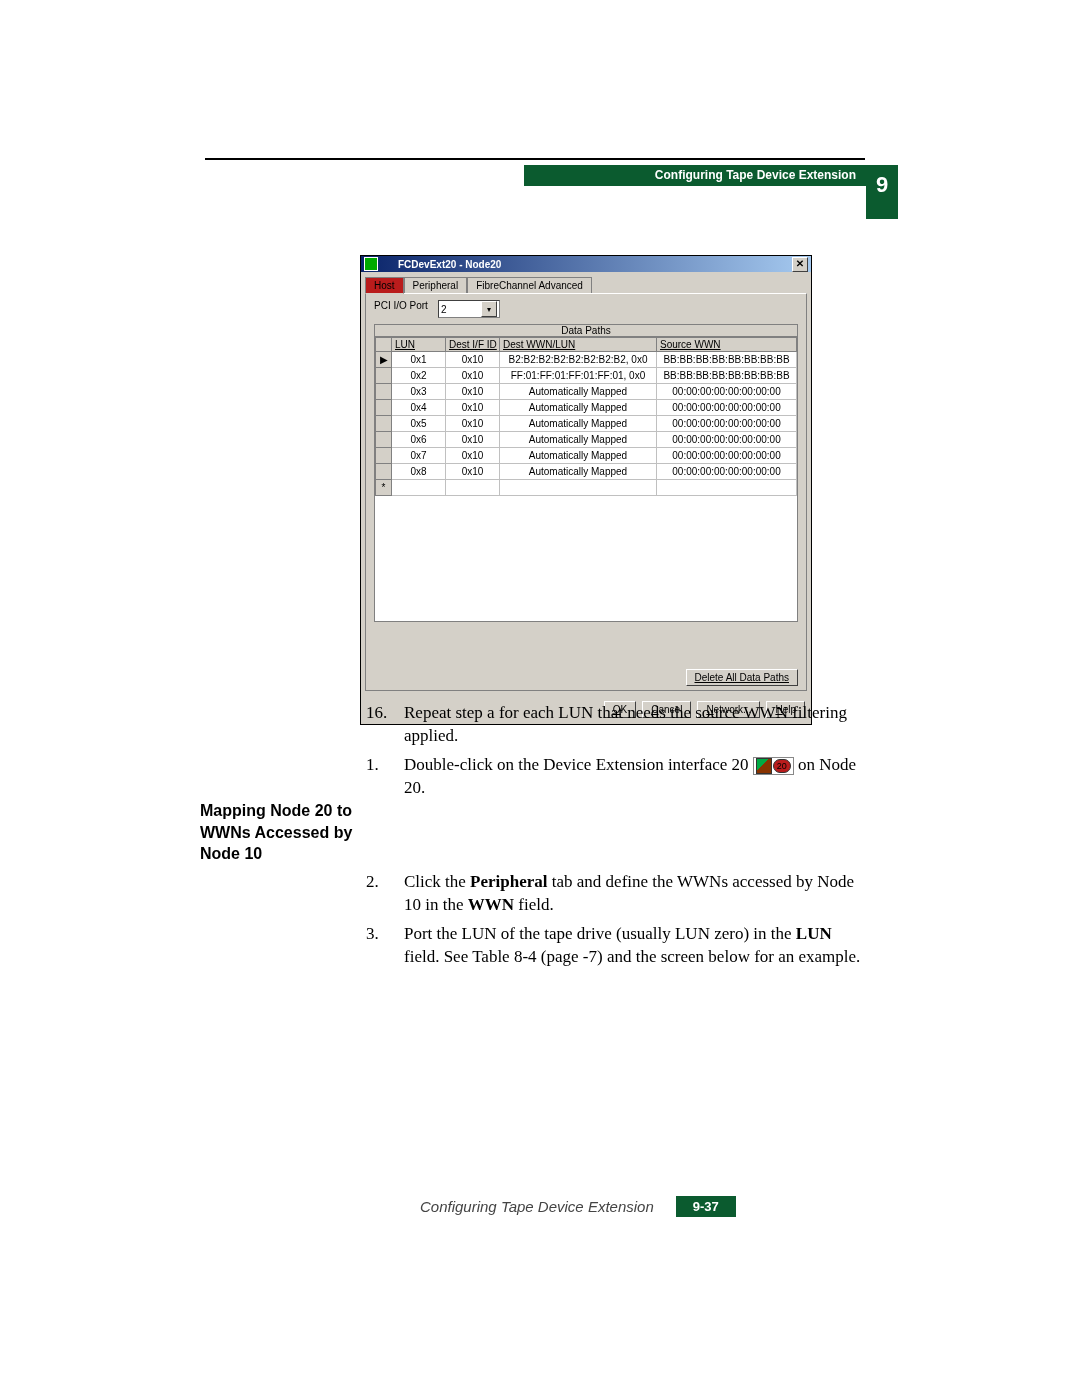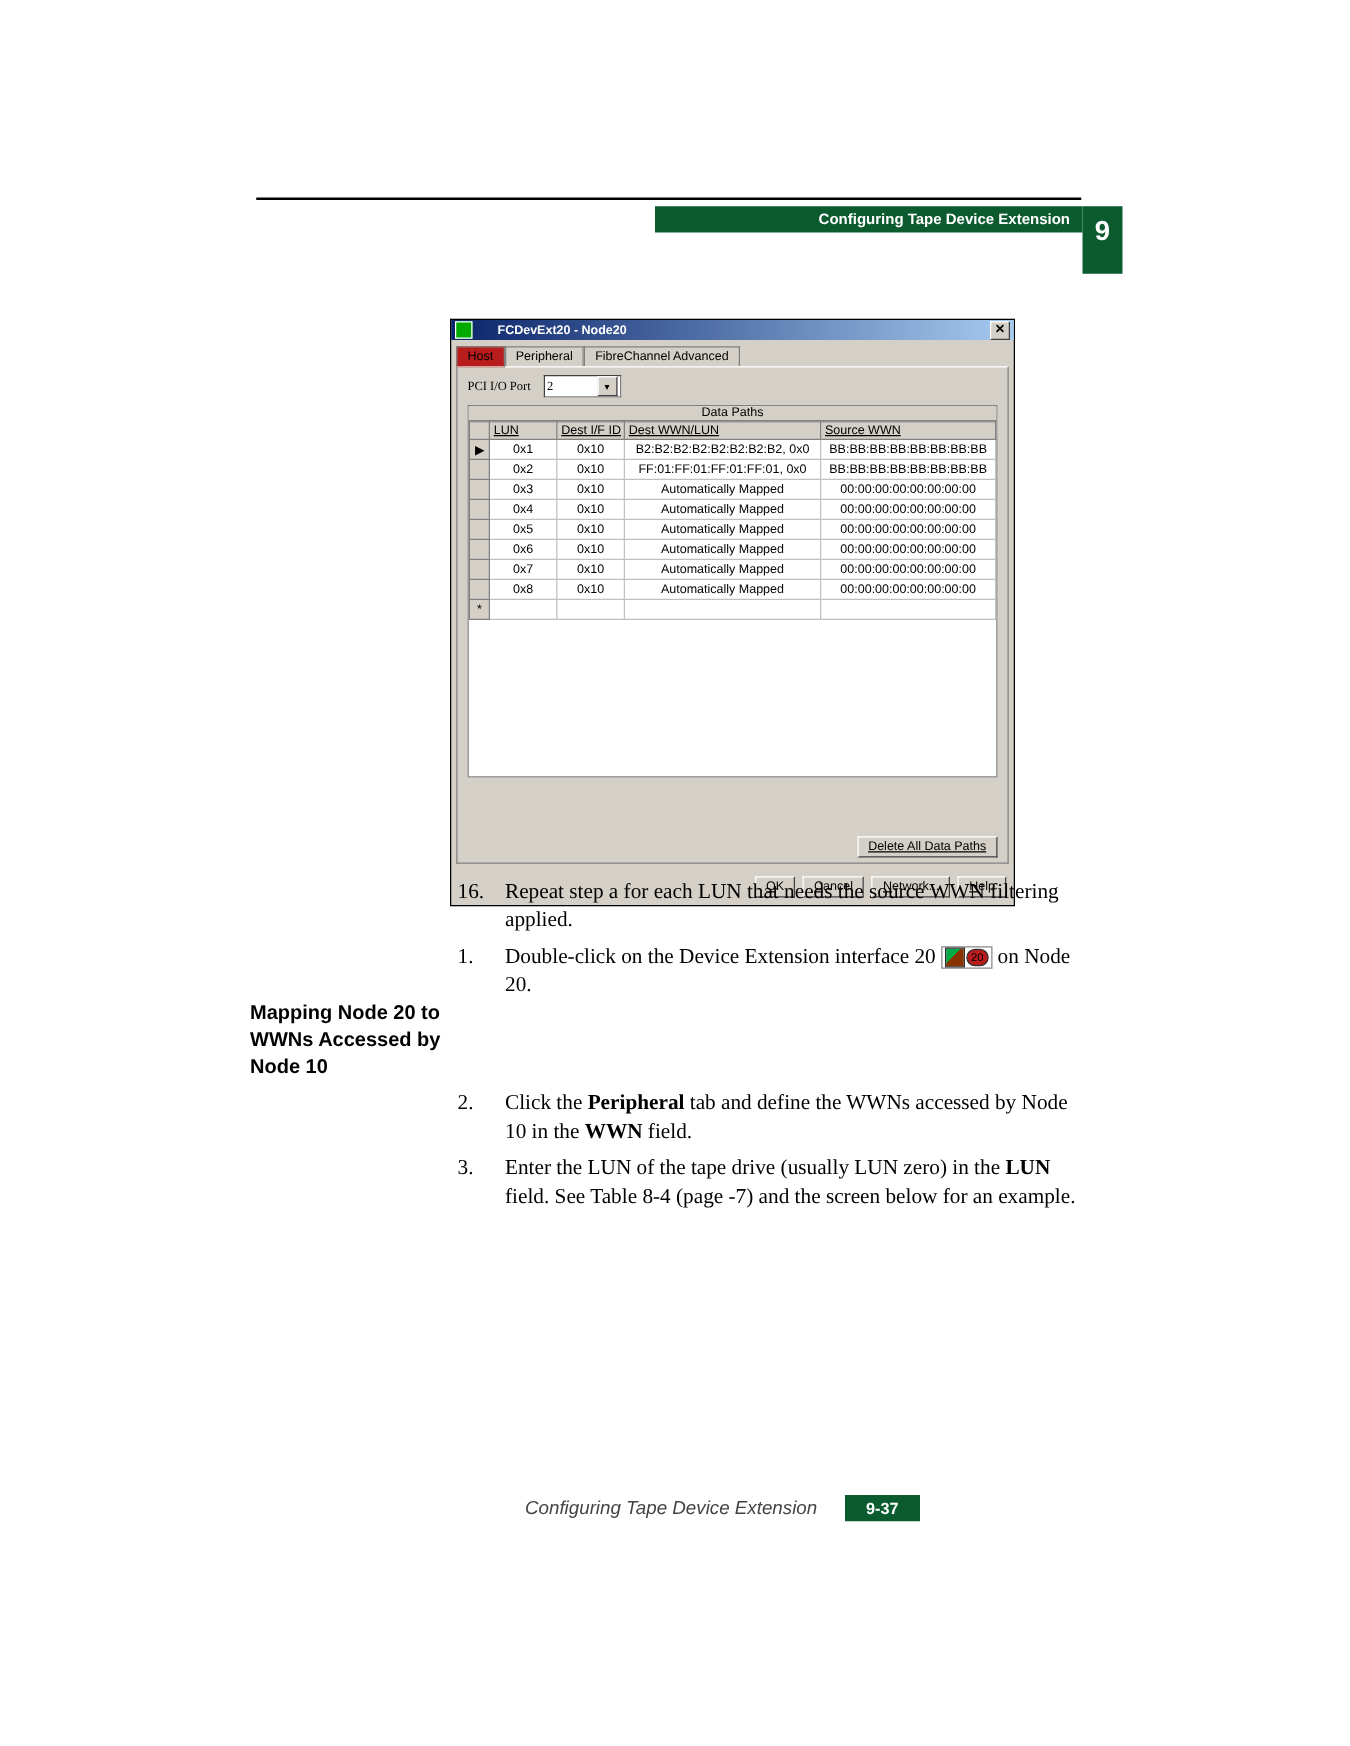--- a/index.html
+++ b/index.html
@@ -107,24 +107,23 @@
   .tabpanel {
     margin: 0 4px 4px 4px;
     border: 1px solid #808080;
     border-top: 1px solid #fff;
     background: #d4d0c8;
     min-height: 396px;
     position: relative;
   }
   .pci-row {
     display: flex;
-    align-items: center;
+    align-items: flex-start;
     gap: 10px;
     padding: 6px 8px;
-    font-family: Liberation Serif, serif;
   }
   .select-box {
     display:inline-flex; align-items:center; background:#fff; border:1px solid #808080;
     border-top-color:#404040; border-left-color:#404040;
     width: 56px; height: 16px; padding: 0 2px; font-size:10px; justify-content:space-between;
   }
   .select-arrow {
     width:14px; height:14px; background:#d4d0c8; border:1px solid #fff;
     border-right-color:#404040; border-bottom-color:#404040;
     display:flex; align-items:center; justify-content:center; font-size:8px;
@@ -425,21 +424,21 @@
       <div class="step-label"></div>
       <div class="step-num">2.</div>
       <div class="step-text">
         <span>Click the </span><span class="bold">Peripheral</span><span> tab and define the WWNs accessed by Node 10 in the </span><span class="bold">WWN</span><span> field.</span>
       </div>
     </div>
     <div class="step-row">
       <div class="step-label"></div>
       <div class="step-num">3.</div>
       <div class="step-text">
-        <span>Enter the LUN of the tape drive (usually LUN zero) in the </span><span class="bold">LUN</span><span> field. See Table 8-4 (page -7) and the screen below for an example.</span>
+        <span>Port the LUN of the tape drive (usually LUN zero) in the </span><span class="bold">LUN</span><span> field. See Table 8-4 (page -7) and the screen below for an example.</span>
       </div>
     </div>
   </div>
 
   <div class="footer">
     <span class="footer-text">Configuring Tape Device Extension</span>
     <span class="page-box">9-37</span>
   </div>
 </div>
 

